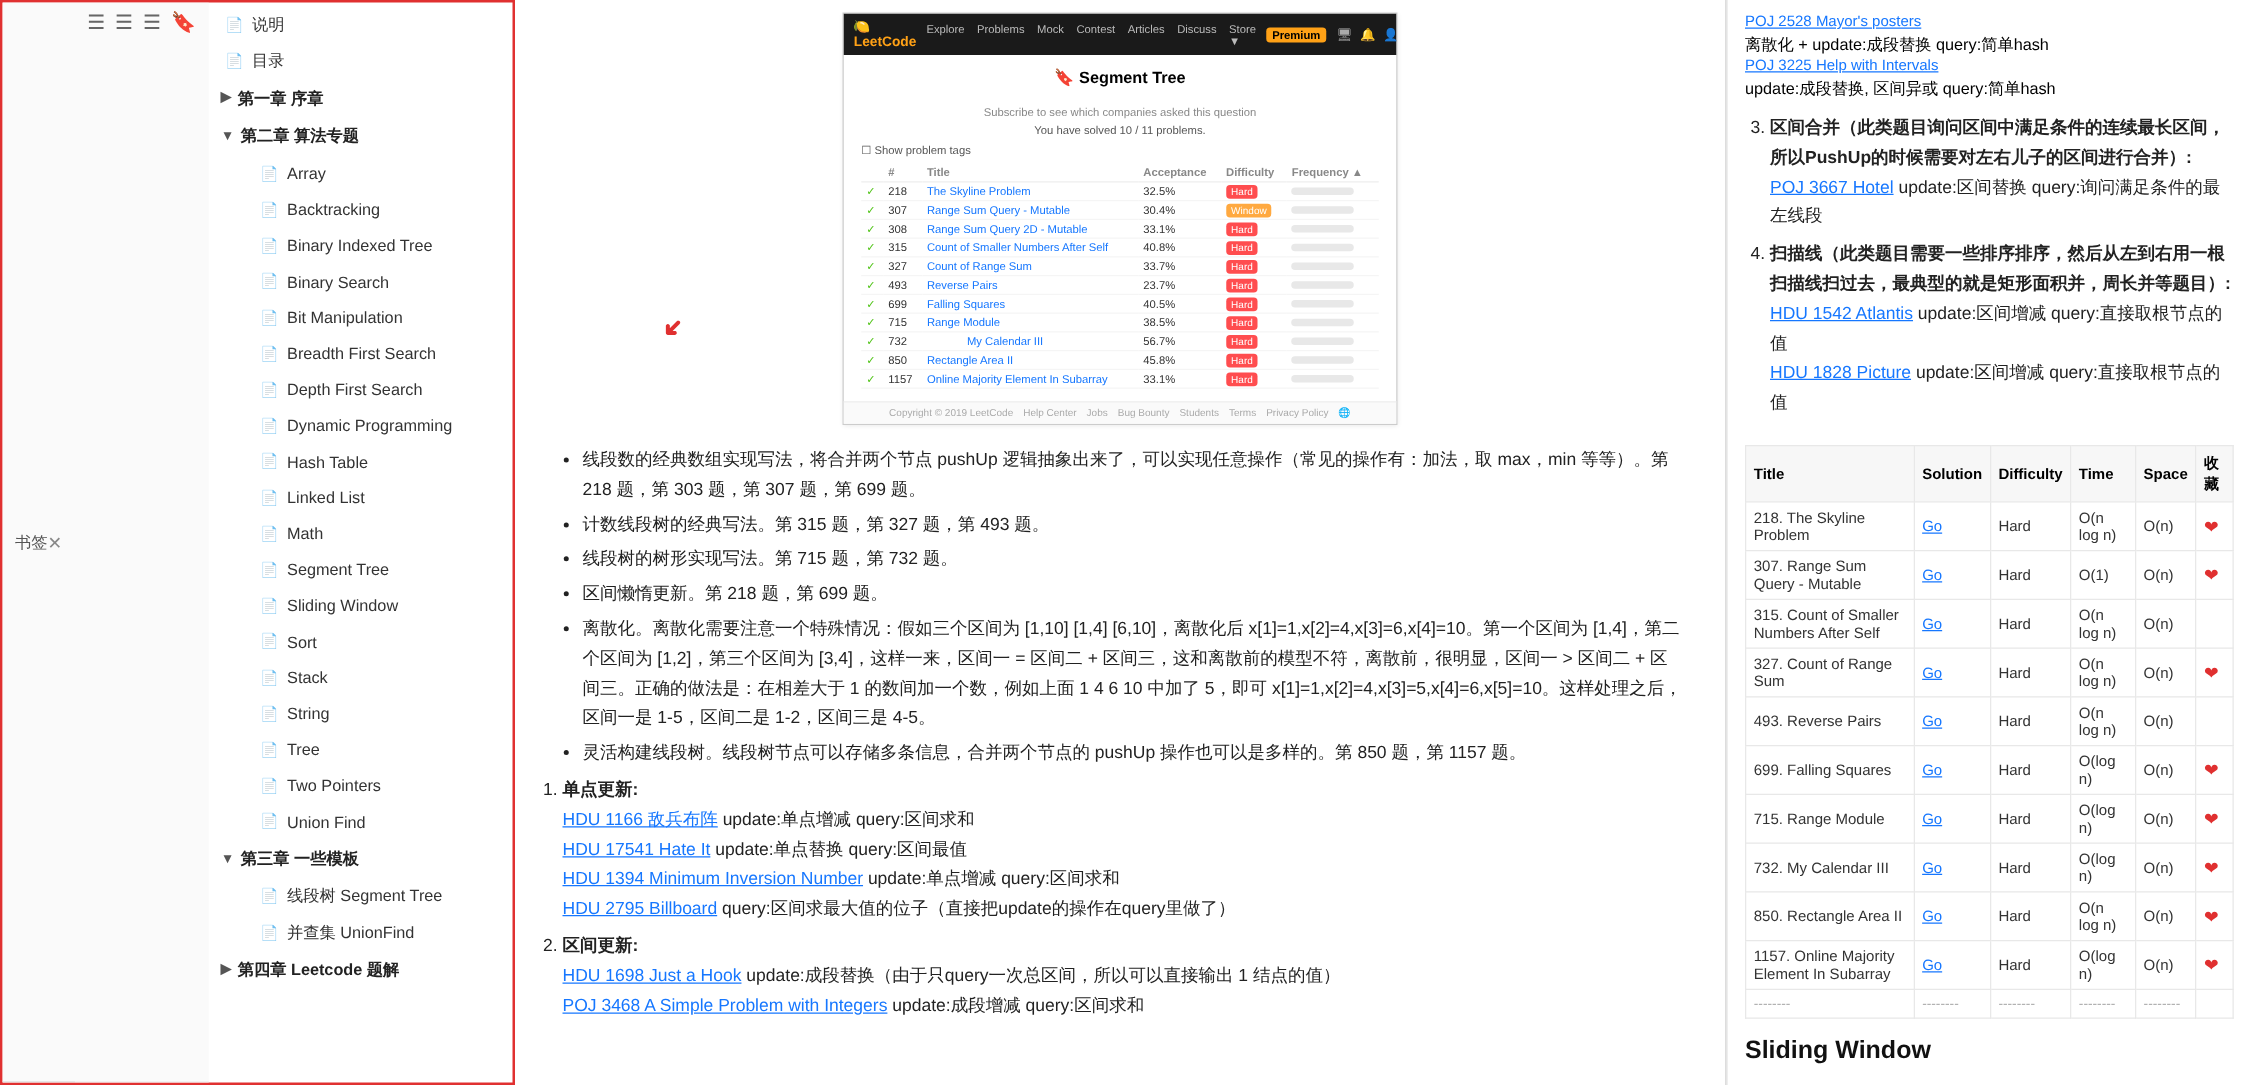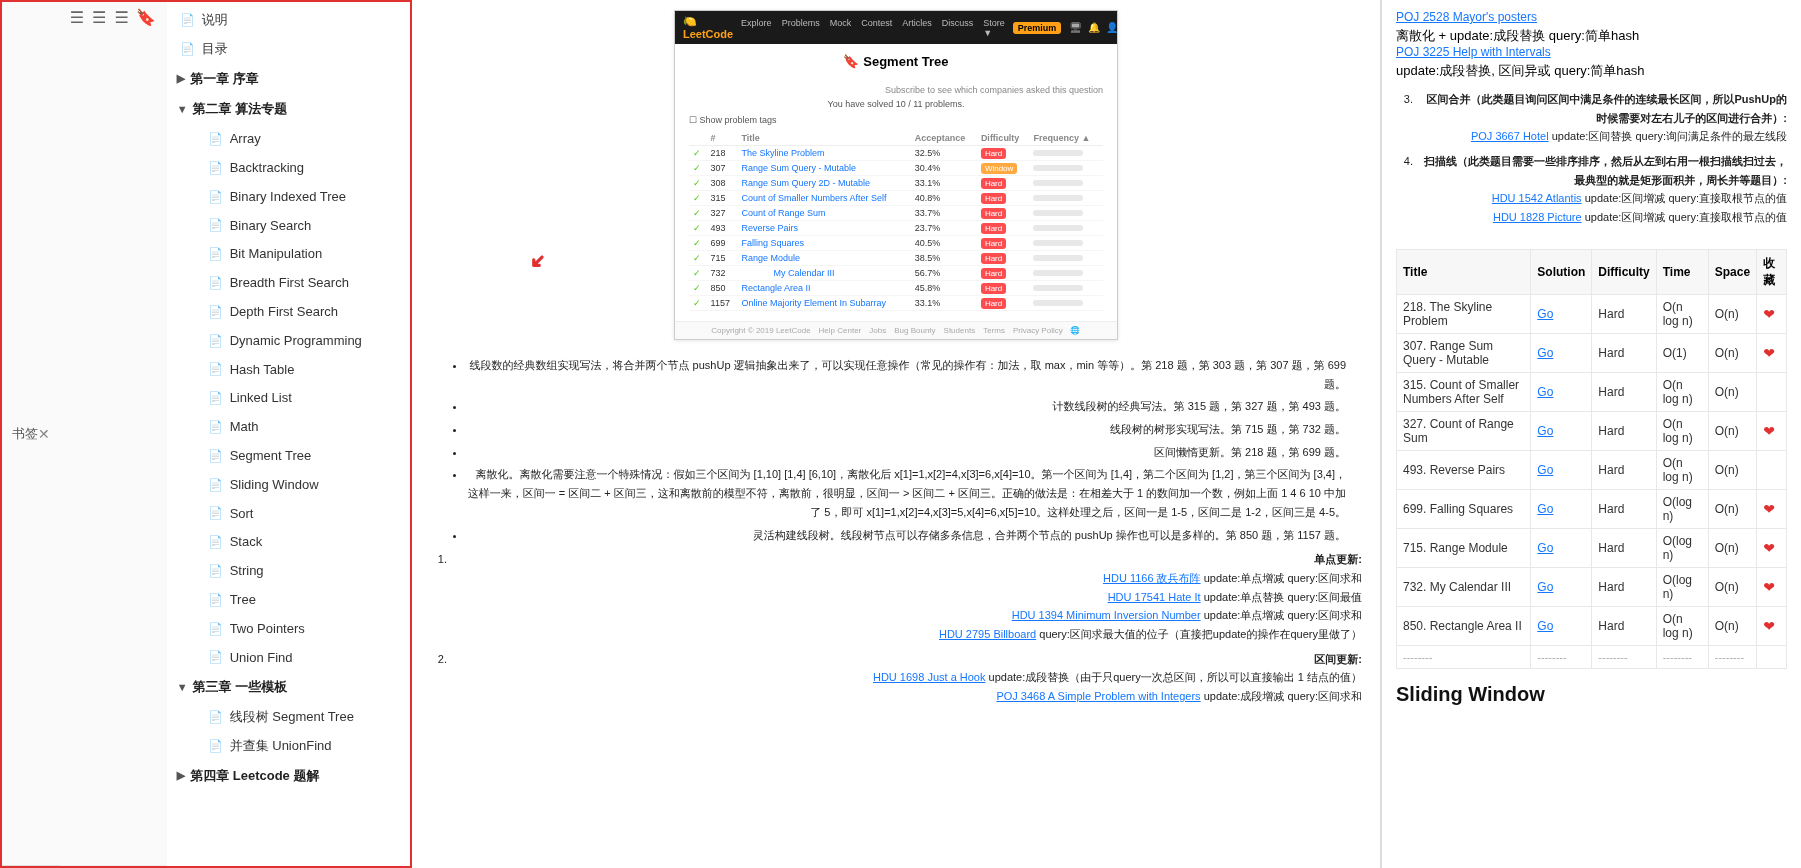--- a/index.html
+++ b/index.html
@@ -125,33 +125,33 @@
       padding: 4px 8px;
       font-size: 10px;
       gap: 8px;
     }
     .lc-navbar .lc-logo { color: #ffa116; font-weight: bold; font-size: 11px; }
     .lc-navbar .lc-nav-items { display: flex; gap: 10px; color: #bbb; font-size: 9px; }
     .lc-navbar .lc-premium { background: #ffa116; color: #000; border-radius: 3px; padding: 1px 5px; font-size: 9px; font-weight: bold; margin-left: auto; }
     .lc-navbar .lc-icons { display: flex; gap: 6px; font-size: 10px; color: #aaa; }
     .lc-body { padding: 10px 14px; }
     .lc-title { font-size: 13px; font-weight: bold; margin-bottom: 3px; text-align: center; }
-    .lc-subtitle { font-size: 9px; color: #888; text-align: right; margin-bottom: 4px; margin-top: 16px; }
+    .lc-subtitle { font-size: 9px; color: #888; text-align: center; margin-bottom: 4px; margin-top: 16px; }
     .lc-progress { font-size: 9px; color: #555; text-align: center; margin-bottom: 6px; }
     .lc-show-tags { font-size: 9px; color: #555; margin-bottom: 6px; }
     .lc-table { width: 100%; border-collapse: collapse; font-size: 9px; }
     .lc-table th { color: #888; font-weight: 600; padding: 2px 4px; border-bottom: 1px solid #eee; text-align: left; }
     .lc-table td { padding: 2px 4px; border-bottom: 1px solid #f5f5f5; color: #333; }
     .lc-table .difficulty-hard { background: #ff4d4f; color: #fff; border-radius: 3px; padding: 1px 4px; font-size: 8px; }
     .lc-table .difficulty-medium { background: #ffa940; color: #fff; border-radius: 3px; padding: 1px 4px; font-size: 8px; }
     .lc-checkmark { color: #52c41a; font-size: 9px; }
     .lc-footer { border-top: 1px solid #eee; padding: 4px 10px; font-size: 8px; color: #aaa; text-align: center; background: #fafafa; }
     .lc-footer-links { display: flex; gap: 8px; justify-content: center; flex-wrap: wrap; }
 
-    .content-text { font-size: 11px; color: #222; line-height: 1.7; padding: 0 0 6px 0; text-align: right; }
+    .content-text { font-size: 14px; color: #222; line-height: 1.7; padding: 0 0 6px 0; }
     .content-text ul { list-style: disc; padding-left: 20px; margin: 6px 16px; }
     .content-text li { margin-bottom: 4px; }
     .content-text .link { color: #1677ff; text-decoration: underline; cursor: pointer; }
     .content-text ol { padding-left: 20px; margin: 6px 0; }
     .content-text ol li { margin-bottom: 6px; }
 
     
     .right-panel {
       width: 420px;
       min-width: 420px;
@@ -578,20 +578,28 @@
     </tr>
         <tr>
       <td>850. Rectangle Area II</td>
       <td><span class="go-link">Go</span></td>
       <td>Hard</td>
       <td>O(n log n)</td>
       <td>O(n)</td>
       <td><span class="heart">❤</span></td>
     </tr>
         <tr>
+      <td>1157. Online Majority Element In Subarray</td>
+      <td><span class="go-link">Go</span></td>
+      <td>Hard</td>
+      <td>O(log n)</td>
+      <td>O(n)</td>
+      <td><span class="heart">❤</span></td>
+    </tr>
+        <tr>
       <td class="dashes">--------</td>
       <td class="dashes">--------</td>
       <td class="dashes">--------</td>
       <td class="dashes">--------</td>
       <td class="dashes">--------</td>
       <td></td>
     </tr>
       </tbody>
   </table>
 

